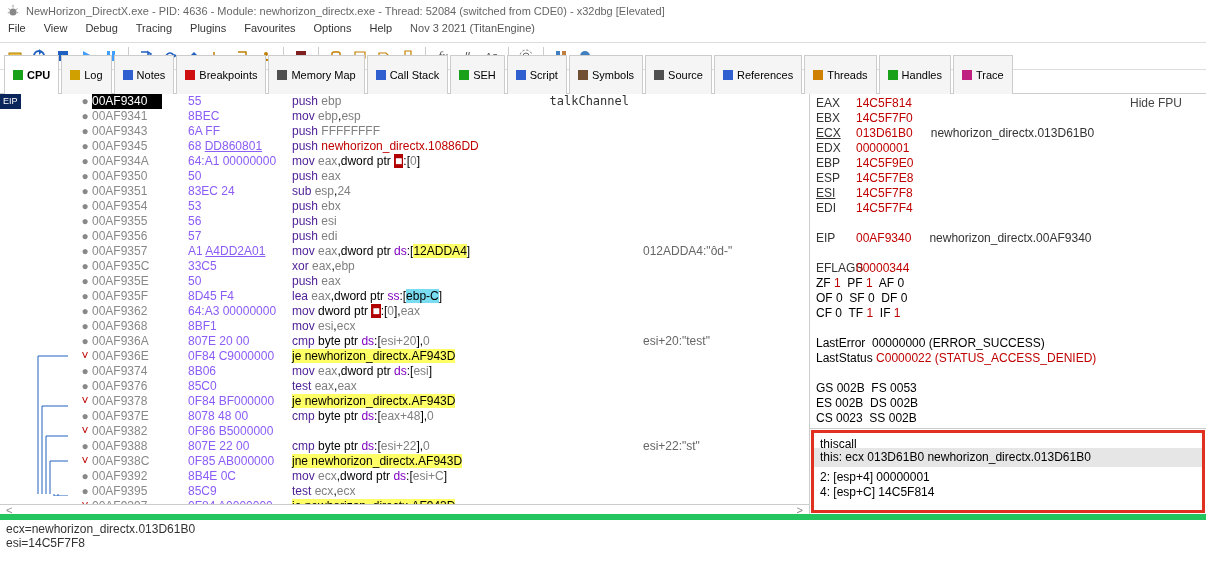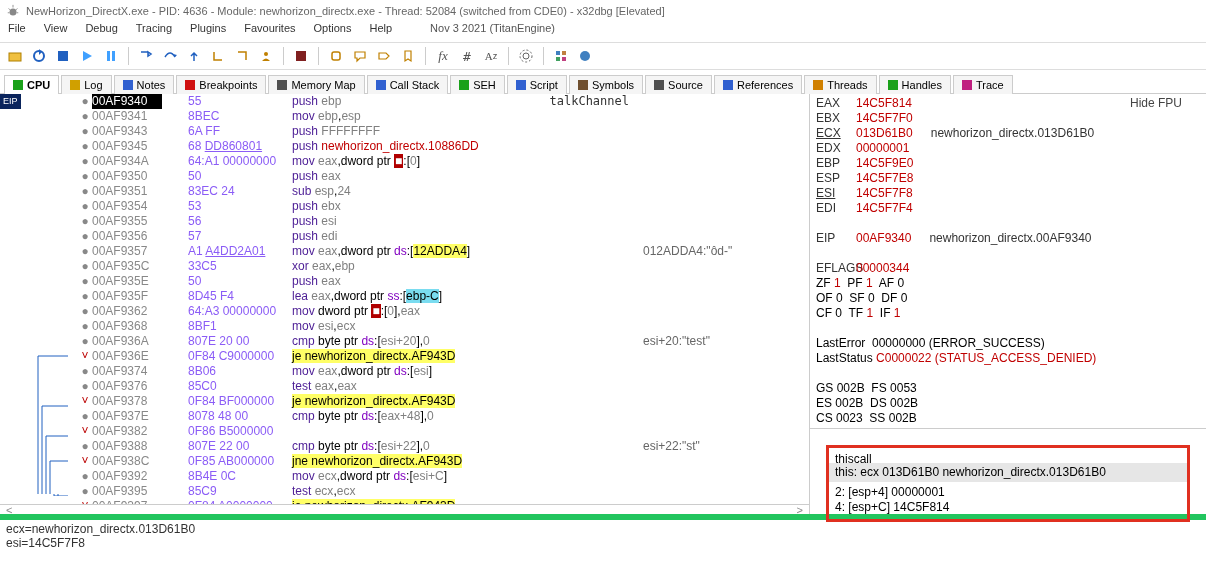--- a/index.html
+++ b/index.html
@@ -1,26 +1,26 @@
 <!DOCTYPE html>
 <html><head>
 <meta charset="utf-8">
 <style>
 * { margin: 0; padding: 0; box-sizing: border-box; font-family: "Segoe UI", Tahoma, sans-serif; }
 body { width: 1206px; height: 566px; background: #fff; font-size: 11px; overflow: hidden; }
 .titlebar { height: 22px; background: #fff; display: flex; align-items: center; padding: 0 6px; gap: 6px; color: #666; }
 .titlebar .bug { width: 14px; height: 14px; }
 .menubar { height: 20px; display: flex; align-items: flex-start; gap: 18px; padding: 0 8px; color: #333; }
 .menubar span { cursor: default; }
-.menubar .date { margin-left: 20px; color: #555; }
+.menubar .date { margin-left: 0; color: #555; }
 .toolbar { height: 28px; border-top: 1px solid #ddd; border-bottom: 1px solid #ddd; display: flex; align-items: center; padding: 0 6px; gap: 6px; }
 .toolbar .tb { width: 18px; height: 18px; display: flex; align-items: center; justify-content: center; }
 .toolbar .sep { width: 1px; height: 18px; background: #ccc; margin: 0 2px; }
 .tabbar { height: 24px; border-bottom: 1px solid #ccc; display: flex; align-items: flex-end; gap: 2px; padding: 0 4px; }
-.tab { display: flex; align-items: center; gap: 4px; padding: 3px 8px; border: 1px solid #ccc; border-bottom: none; background: #f5f5f5; font-size: 11px; margin-bottom: -1px; }
+.tab { display: flex; align-items: center; gap: 4px; padding: 13px 8px; border: 1px solid #ccc; border-bottom: none; background: #f5f5f5; font-size: 11px; margin-bottom: -1px; }
 .tab.active { background: #fff; font-weight: bold; }
 .tab .sq { width: 10px; height: 10px; }
 .main { display: flex; height: 420px; }
 .disasm { flex: 1; border-right: 1px solid #ccc; display: flex; flex-direction: column; }
 .disasm-body { flex: 1; overflow: hidden; font-family: Consolas, monospace; font-size: 12px; line-height: 15px; position: relative; display: flex; }
 .arrows { width: 78px; position: relative; border-right: 0; }
 .eip-tag { position: absolute; top: 0; left: 0; background: #0a245c; color: #fff; font-size: 9px; padding: 0 3px; }
 .rows { flex: 1; }
 .row { display: flex; white-space: pre; }
 .grey { color: #999; }
@@ -41,21 +41,21 @@
 .scroll-pane { height: 10px; border-top: 1px solid #ccc; display: flex; align-items: center; padding: 0 6px; color: #888; font-family: Consolas, monospace; }
 .infobar { height: 38px; border-top: 6px solid #22c55e; font-family: Consolas, monospace; font-size: 12px; padding: 2px 6px; line-height: 14px; color: #333; }
 .right { width: 396px; display: flex; flex-direction: column; }
 .reg-pane { flex: 1; border-bottom: 1px solid #ccc; font-family: Consolas, monospace; font-size: 12px; line-height: 15px; padding: 2px 6px; position: relative; }
 .hide-fpu { position: absolute; top: 2px; right: 24px; color: #444; }
 .reg-line { white-space: pre; }
 .rname { color: #333; display: inline-block; width: 40px; }
 .rname.ul { text-decoration: underline; }
 .rval { color: #c00000; }
 .rcomment { color: #333; margin-left: 18px; }
-.stack-pane { height: 140px; border: 3px solid #e03020; font-family: Consolas, monospace; font-size: 12px; padding: 4px 6px; line-height: 15px; margin: 16px; }
+.stack-pane { height: 140px; border: 3px solid #e03020; font-family: Consolas, monospace; font-size: 12px; padding: 4px 6px; line-height: 15px; margin: 1px; }
 .stack-pane .hdr { background: #e6e6e6; margin: -4px -6px 3px -6px; padding: 2px 6px; }
 svg { display: block; }
 </style>
 </head>
 <body>
 
 <div class="titlebar">
   <svg class="bug" viewBox="0 0 16 16">
       <circle cx="8" cy="9" r="4" fill="#888"></circle>
       <line x1="8" y1="1" x2="8" y2="4" stroke="#888"></line>

